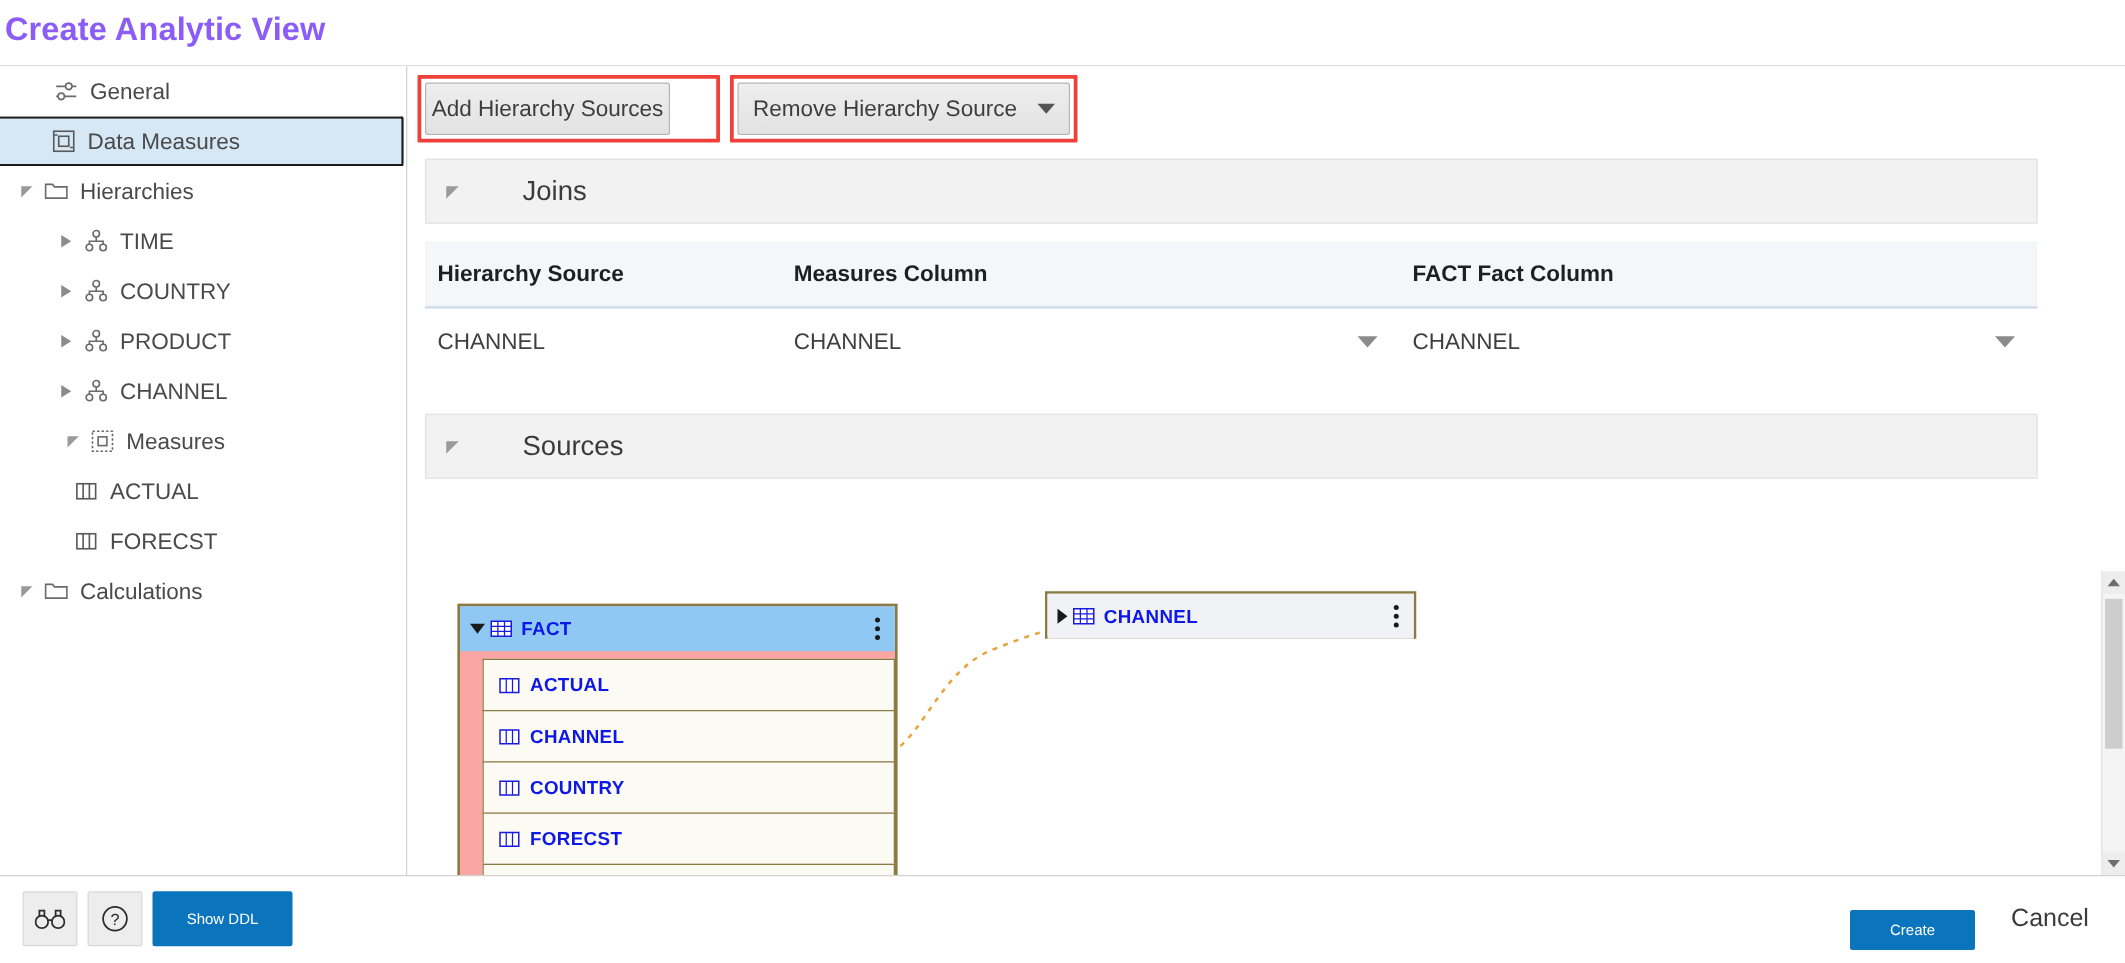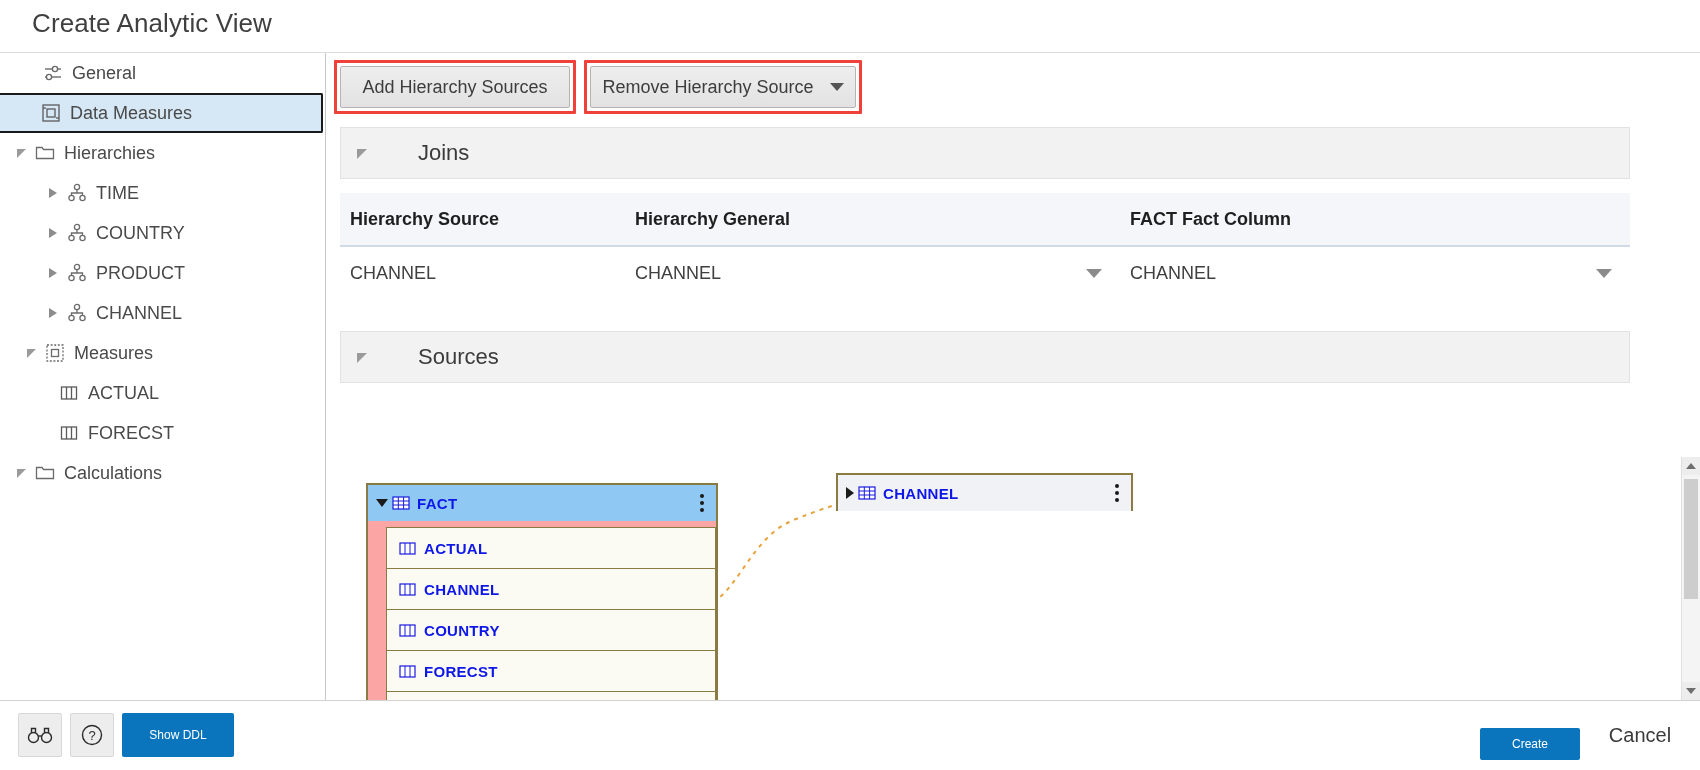--- a/index.html
+++ b/index.html
@@ -16,25 +16,25 @@
   #app {
     position: relative;
     width: 1700px;
     height: 770px;
     background: #ffffff;
   }
 
   
   .dialog-title {
     position: absolute;
-    left: 32px;
+    left: 4px;
     top: 8px;
     font-size: 26px;
-    font-weight: 400;
-    color: #404040;
+    font-weight: 700;
+    color: #8b5cf6;
     letter-spacing: 0.1px;
   }
 
   .title-divider {
     position: absolute;
     left: 0;
     top: 52px;
     width: 1700px;
     height: 1px;
     background: #dcdcdc;
@@ -522,21 +522,21 @@
         <svg class="ic" width="22" height="22" viewBox="0 0 22 22">
           <circle cx="11" cy="5" r="2.6" fill="none" stroke="#6b6b6b" stroke-width="1.3"></circle>
           <circle cx="5.5" cy="16" r="2.6" fill="none" stroke="#6b6b6b" stroke-width="1.3"></circle>
           <circle cx="16.5" cy="16" r="2.6" fill="none" stroke="#6b6b6b" stroke-width="1.3"></circle>
           <path d="M11 7.6 V11 M5.5 13.4 V11 H16.5 V13.4" fill="none" stroke="#6b6b6b" stroke-width="1.3"></path>
         </svg>
       </div>
       <span class="tree-label">CHANNEL</span>
     </div>
 
-    <div class="tree-item" style="padding-left:20px;">
+    <div class="tree-item" style="padding-left:10px;margin-left:37px;">
       <div class="twisty">
           <div class="tri-down"></div>
         </div>
       <div class="icon-box">
         <svg class="ic" width="22" height="22" viewBox="0 0 22 22">
           <rect x="3" y="3" width="16" height="16" fill="none" stroke="#6b6b6b" stroke-width="1.3" stroke-dasharray="2 1.6"></rect>
           <rect x="7.5" y="7.5" width="7" height="7" fill="none" stroke="#6b6b6b" stroke-width="1.3"></rect>
         </svg>
       </div>
       <span class="tree-label">Measures</span>
@@ -574,40 +574,40 @@
         </svg>
       </div>
       <span class="tree-label">Calculations</span>
     </div>
   </div>
 
   <div class="content">
 
     <div class="toolbar">
       <div class="hl-box" style="left:8px; top:7px; width:242px; height:54px;"></div>
-      <div class="btn-grey" style="left:14px; top:13px; width:230px; height:42px;">
+      <div class="btn-grey" style="left:14px; top:13px; width:196px; height:42px;">
         <span>Add Hierarchy Sources</span>
       </div>
 
       <div class="hl-box" style="left:258px; top:7px; width:278px; height:54px;"></div>
       <div class="btn-grey" style="left:264px; top:13px; width:266px; height:42px;">
         <span>Remove Hierarchy Source</span>
         <span class="caret"></span>
       </div>
     </div>
 
     <div class="section-bar" style="left:14px; top:74px; width:1290px; height:52px;">
       <span class="sec-tri"></span>
       <span class="section-title">Joins</span>
     </div>
 
     <div class="joins-table">
       <div class="jt-head">
         <div class="cell c1">Hierarchy Source</div>
-        <div class="cell c2">Hierarchy General</div>
+        <div class="cell c2">Measures Column</div>
         <div class="cell c3">FACT Fact Column</div>
       </div>
       <div class="jt-row">
         <div class="cell c1">CHANNEL</div>
         <div class="cell c2">
           <span>CHANNEL</span>
           <span class="cell-caret"></span>
         </div>
         <div class="cell c3">
           <span>CHANNEL</span>

